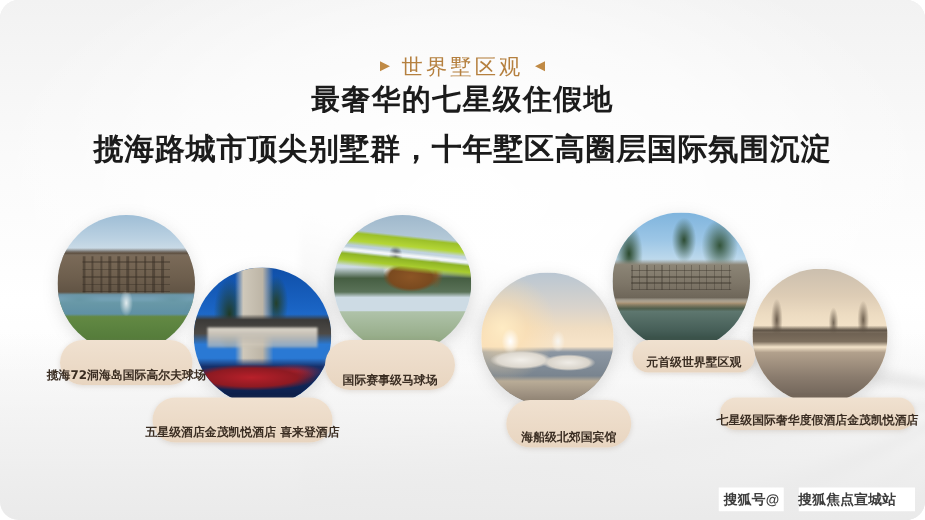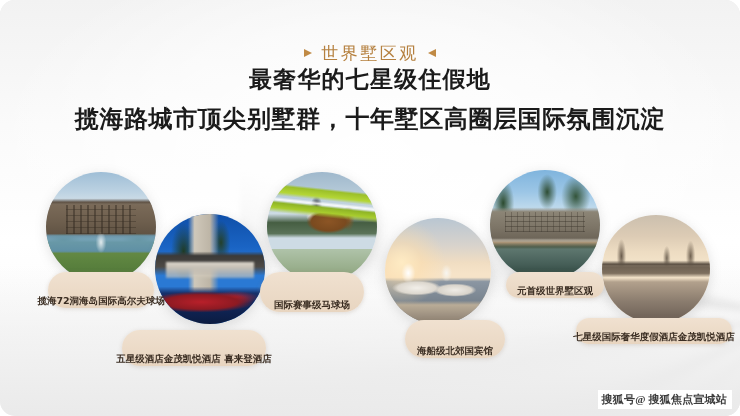--- a/index.html
+++ b/index.html
@@ -315,38 +315,38 @@
   .pill span { display:block; white-space:nowrap; }
   .pill .l1 { font-size:9.5px; }
   .pill .l2 { font-size:9.5px; }
 
   
   .watermark {
     position:absolute;
     right:8px; bottom:7px;
     display:flex;
     align-items:center;
-    gap:0px;
+    gap:12px;
     z-index:9;
-    font-family:Liberation Serif, serif;
+    font-family:Liberation Sans, sans-serif;
   }
   .wm-tag {
     background:#ffffff;
     color:#3c3c3c;
     font-size:11px;
     font-weight:700;
     padding:2px 3px 2px 4px;
     letter-spacing:.2px;
   }
   .wm-body {
     background:#ffffff;
     color:#3c3c3c;
     font-size:11px;
     font-weight:700;
-    padding:2px 5px 2px 0;
+    padding:2px 15px 2px 0;
     letter-spacing:.2px;
   }
 </style>
 </head>
 <body>
 
 <div class="poster">
 
   <div class="silk-base"></div>
   <div class="silk-left"></div>
@@ -369,21 +369,21 @@
     <div class="ph ph1"></div>
   </div>
   <div class="pill" style="left:48px; top:272px; width:106px; height:36px;">
     <span class="l1">揽海72洞海岛</span>
     <span class="l2">国际高尔夫球场</span>
   </div>
 
   <div class="circle" style="left:155px; top:214px; width:110px; height:110px;">
     <div class="ph ph2"></div>
   </div>
-  <div class="pill" style="left:122px; top:318px; width:144px; height:36px;margin-top:12px;">
+  <div class="pill" style="left:122px; top:318px; width:144px; height:36px;">
     <span class="l1">五星级酒店</span>
     <span class="l2">金茂凯悦酒店 喜来登酒店</span>
   </div>
 
   <div class="circle" style="left:267px; top:172px; width:110px; height:110px;">
     <div class="ph ph3"></div>
   </div>
   <div class="pill" style="left:260px; top:272px; width:104px; height:40px;">
     <span class="l1">国际赛事级</span>
     <span class="l2">马球场</span>

